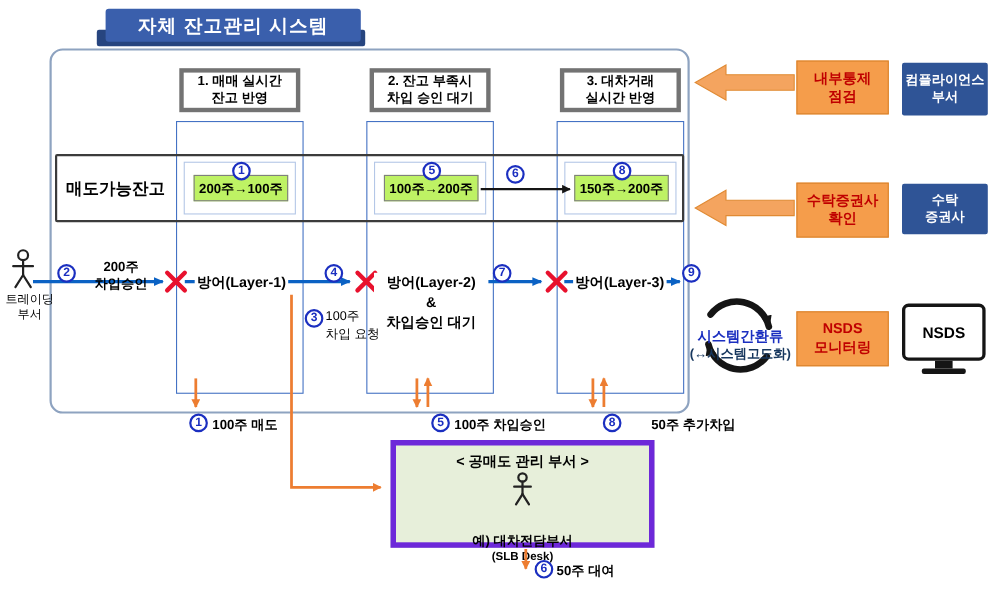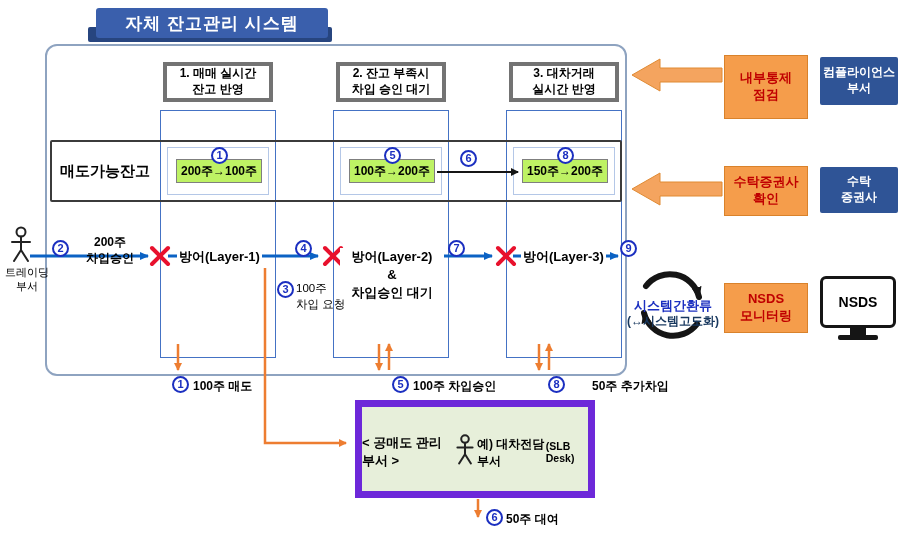--- a/index.html
+++ b/index.html
@@ -61,29 +61,29 @@
   .person-trading{left:8px;top:226px;z-index:2}
   .trading-label{left:0px;top:266px;width:54px;text-align:center;font-size:11px;z-index:2;line-height:1.25}
 
   .borrow-text{left:296px;top:281px;font-size:11.5px;z-index:5;line-height:1.35}
 
   .blabel{font-weight:bold;font-size:12px;z-index:5}
   .bl1{left:193px;top:378px}
   .bl5{left:413px;top:378px}
   .bl8{left:592px;top:378px}
 
-  .green-box{left:355px;top:400px;width:240px;height:98px;background:#E7EFDA;border:7px solid #6d28d9;z-index:1;display:flex;flex-direction:row;align-items:center;padding-top:6px}
+  .green-box{left:355px;top:400px;width:240px;height:98px;background:#E7EFDA;border:5px solid #6d28d9;z-index:1;display:flex;flex-direction:column;align-items:center;padding-top:6px}
   .gb-title{font-weight:bold;font-size:13px}
-  .gb-line1{font-weight:bold;font-size:12px;margin-top:1px}
+  .gb-line1{font-weight:bold;font-size:12px;margin-top:17px}
   .gb-line2{font-weight:bold;font-size:10.5px}
 
   .lend-text{left:506px;top:511px;font-weight:bold;font-size:12px;z-index:5}
 
   .orange-box{background:#F59D4B;border:1px solid #D9822B;color:#C00000;font-weight:bold;font-size:13px;display:flex;align-items:center;justify-content:center;text-align:center;line-height:1.3;z-index:2}
-  .ob1{left:724px;top:55px;width:84px;height:64px}
+  .ob1{left:724px;top:55px;width:84px;height:49px}
   .ob2{left:724px;top:166px;width:84px;height:50px}
   .ob3{left:724px;top:283px;width:84px;height:50px}
 
   .blue-box{background:#2F5496;color:#fff;font-weight:bold;font-size:12px;display:flex;align-items:center;justify-content:center;text-align:center;line-height:1.3;z-index:2;border-radius:2px}
   .bb1{left:820px;top:57px;width:78px;height:48px}
   .bb2{left:820px;top:167px;width:78px;height:46px}
 
   .monitor{left:820px;top:276px;width:76px;height:52px;border:3px solid #151515;border-radius:6px;background:#fff;display:flex;align-items:center;justify-content:center;font-weight:bold;font-size:14px;z-index:2}
   .monitor-neck{left:850px;top:328px;width:16px;height:7px;background:#151515;z-index:2}
   .monitor-base{left:838px;top:335px;width:40px;height:5px;background:#151515;border-radius:2px;z-index:2}

